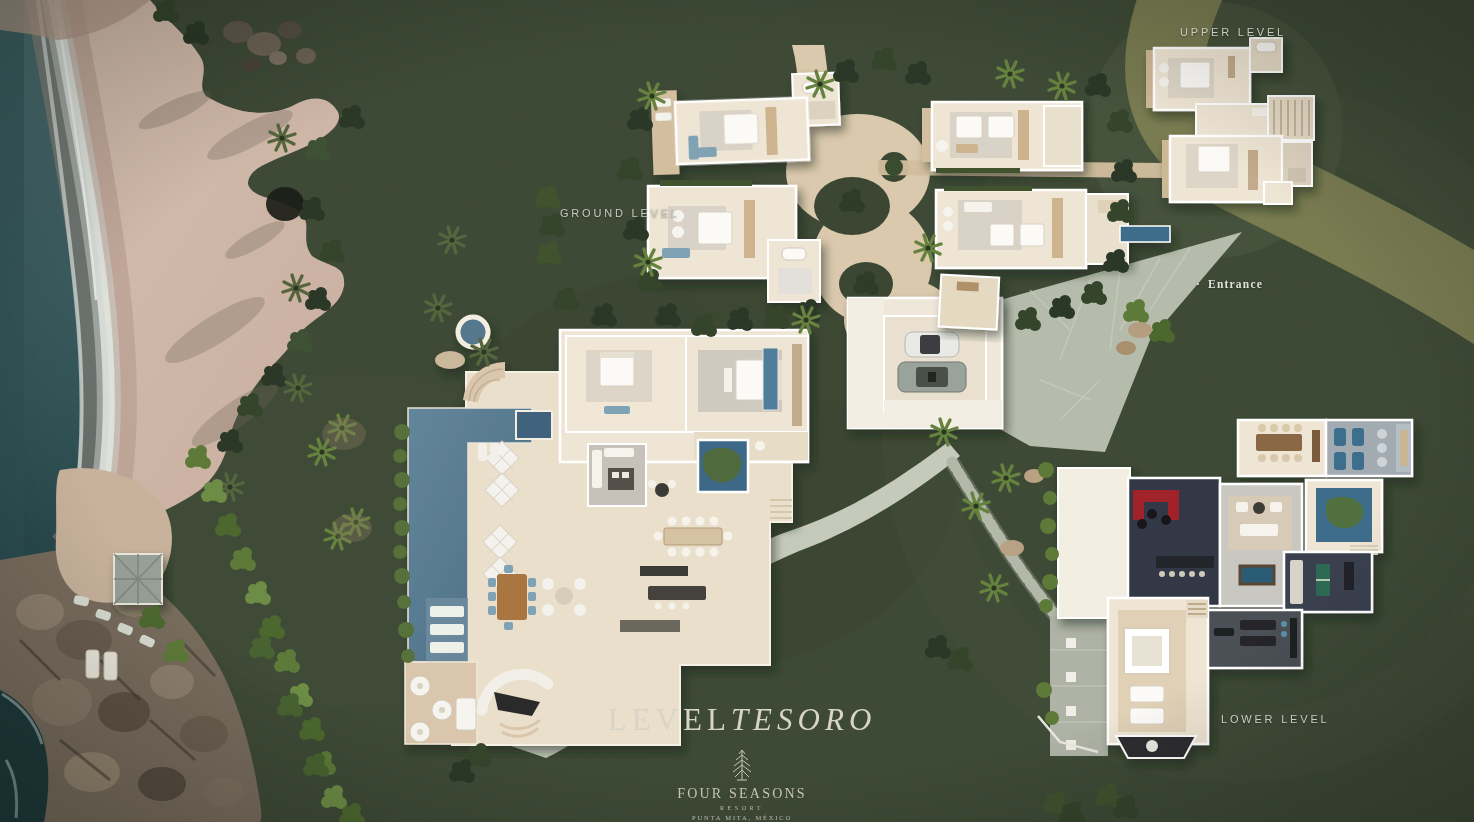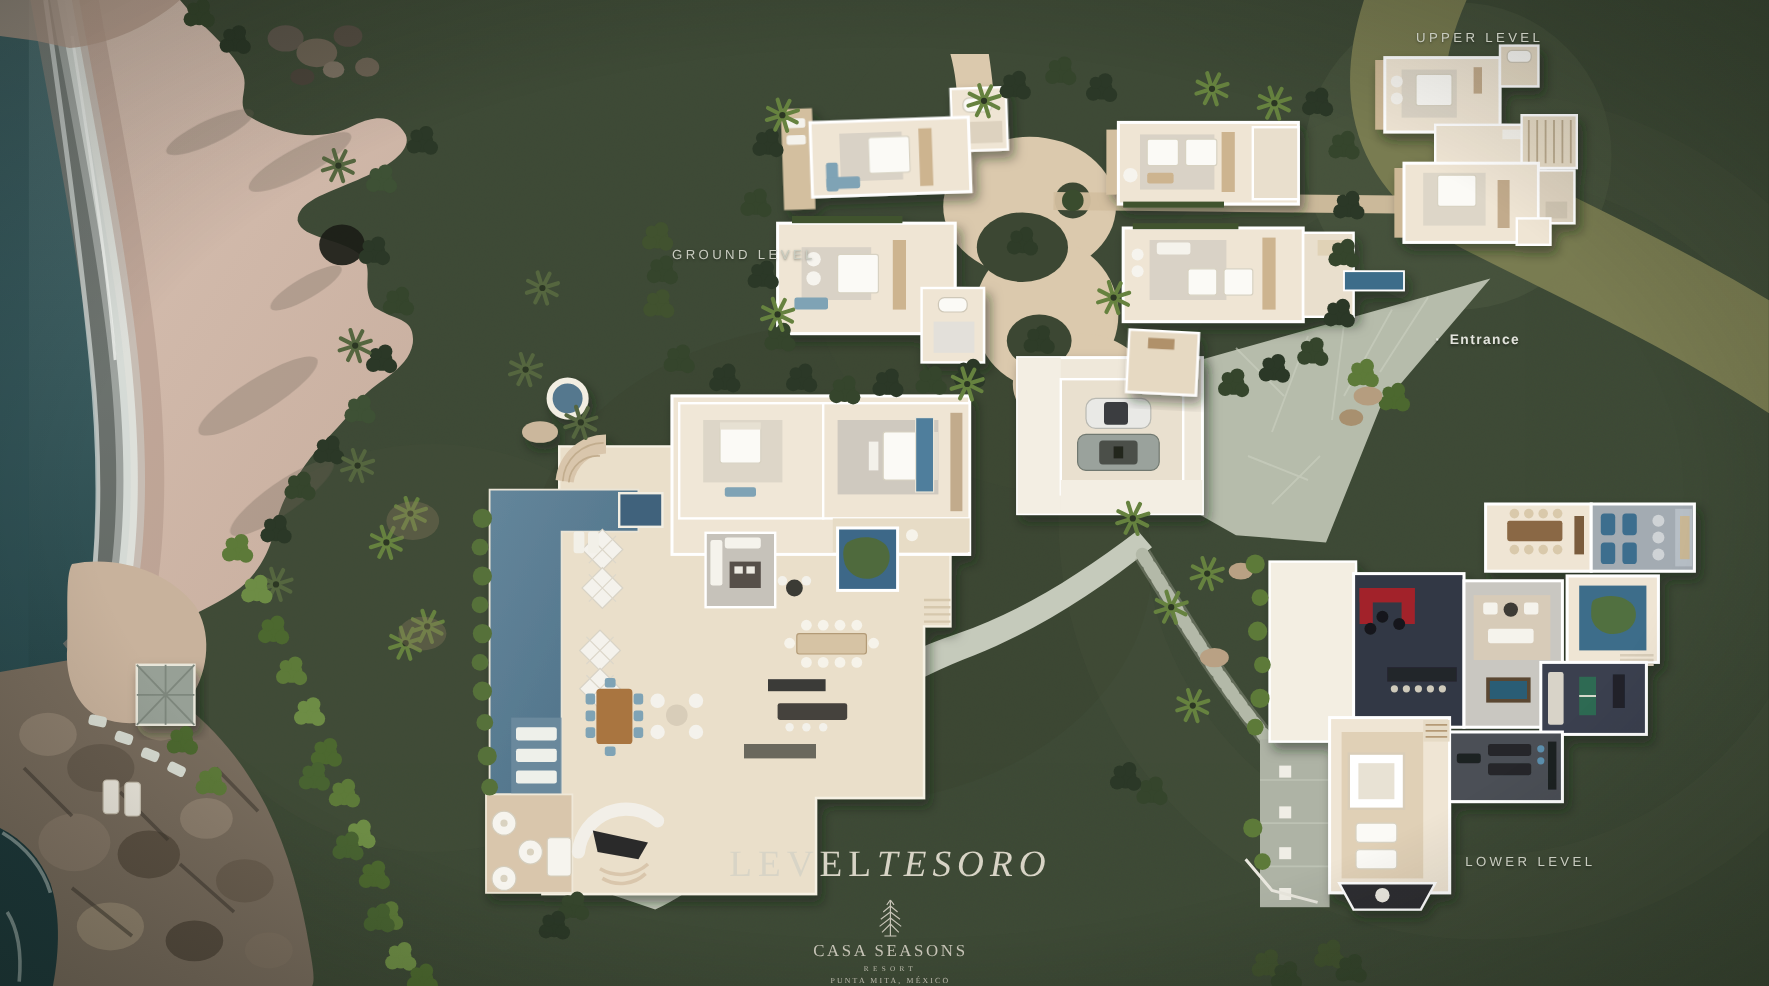--- a/index.html
+++ b/index.html
@@ -2,21 +2,21 @@
 <html><head>
 <meta charset="utf-8">
 <style>
   html,body{margin:0;padding:0;background:#2c362a;}
   .stage{position:relative;width:1474px;height:822px;overflow:hidden;
          font-family:"Liberation Sans",sans-serif;}
   .scene{position:absolute;inset:0;display:block;}
   .map-label{position:absolute;color:#c9ccc0;font-size:11px;font-weight:500;
              letter-spacing:2.8px;white-space:nowrap;text-shadow:0 1px 2px rgba(20,26,17,.5);text-align:right;}
   .entrance-label{position:absolute;color:#e2e3dc;font-size:11.5px;font-weight:700;
-             letter-spacing:1.2px;white-space:nowrap;text-shadow:0 1px 2px rgba(20,26,17,.55);}
+             letter-spacing:1.2px;white-space:nowrap;text-shadow:0 1px 2px rgba(20,26,17,.55);font-family:Liberation Serif, serif;}
   .entrance-label .dot{margin-right:7px;font-weight:700;}
   .title-block{position:absolute;left:560px;top:702px;width:364px;text-align:center;
                color:#d8d4c6;font-family:"Liberation Serif",serif;}
   .title-line{font-size:31px;letter-spacing:5px;white-space:nowrap;}
   .title-line .w2{font-style:italic;}
   .brand-block{position:absolute;left:610px;top:748px;width:264px;text-align:center;
                color:#c6c3b6;font-family:"Liberation Serif",serif;}
   .brand-tree{display:block;margin:0 auto 4px auto;}
   .brand-name{font-size:14px;letter-spacing:2.2px;white-space:nowrap;}
   .brand-sub{font-size:6px;letter-spacing:3.6px;margin-top:3px;opacity:.9;}
@@ -673,17 +673,17 @@
     <g stroke="#c6c3b6" stroke-width="1" fill="none">
       <path d="M13,2 V32"></path>
       <path d="M13,7 L7,12 M13,7 L19,12"></path>
       <path d="M13,12 L5,18 M13,12 L21,18"></path>
       <path d="M13,17 L4,24 M13,17 L22,24"></path>
       <path d="M13,22 L6,29 M13,22 L20,29"></path>
       <path d="M13,2 L10,6 M13,2 L16,6"></path>
       <path d="M8,32 H18"></path>
     </g>
   </svg>
-  <div class="brand-name">CASA SEASONS</div>
+  <div class="brand-name">FOUR SEASONS</div>
   <div class="brand-sub">RESORT</div>
   <div class="brand-loc">PUNTA MITA, MÉXICO</div>
 </div>
 </div>
 
 </body></html>

